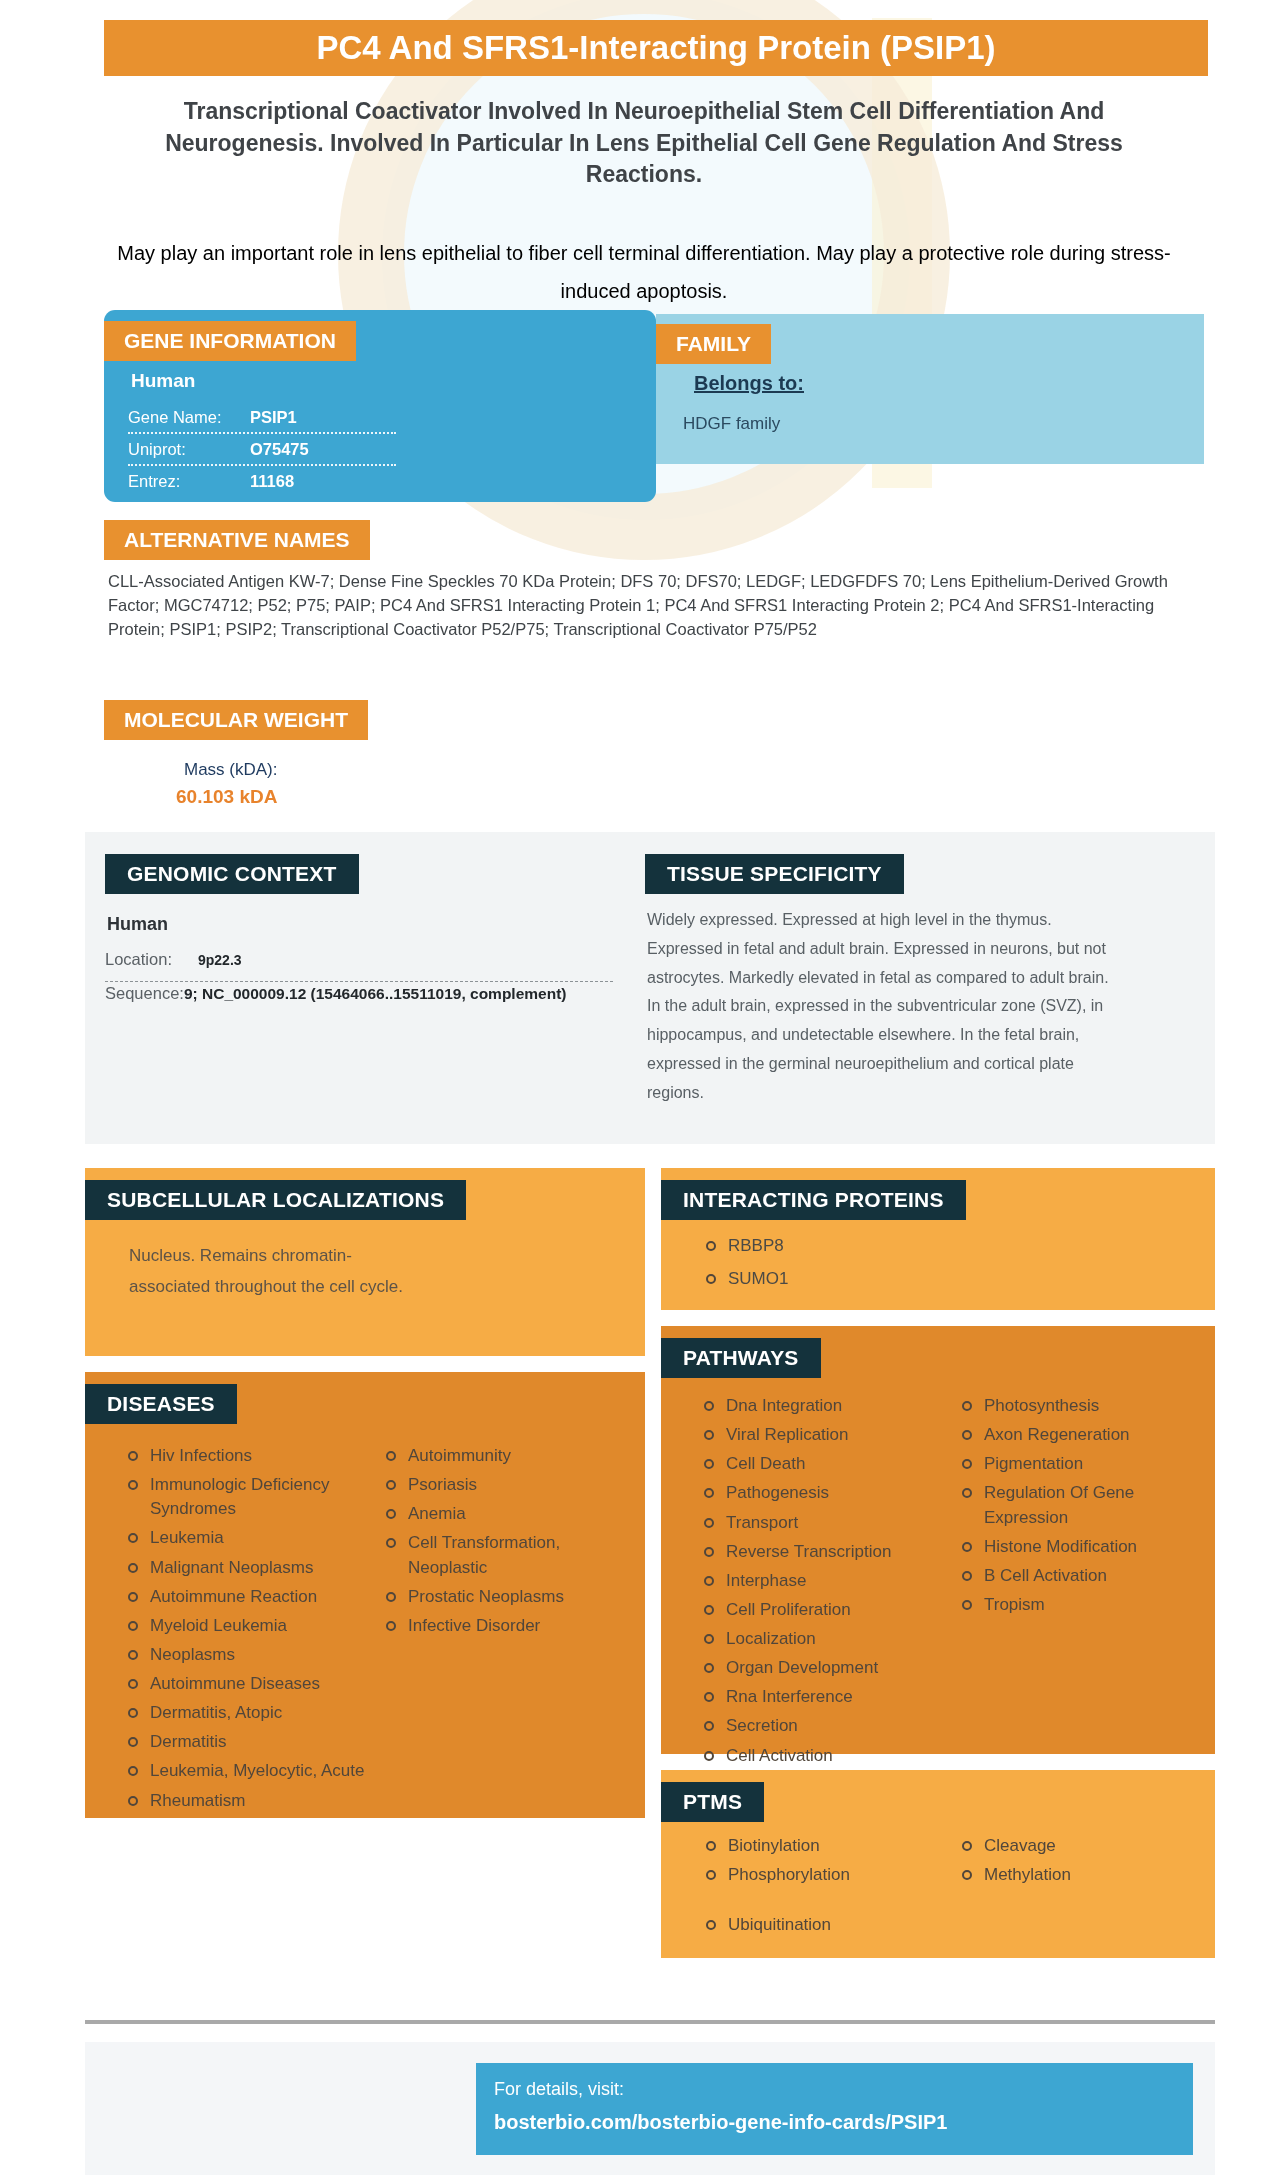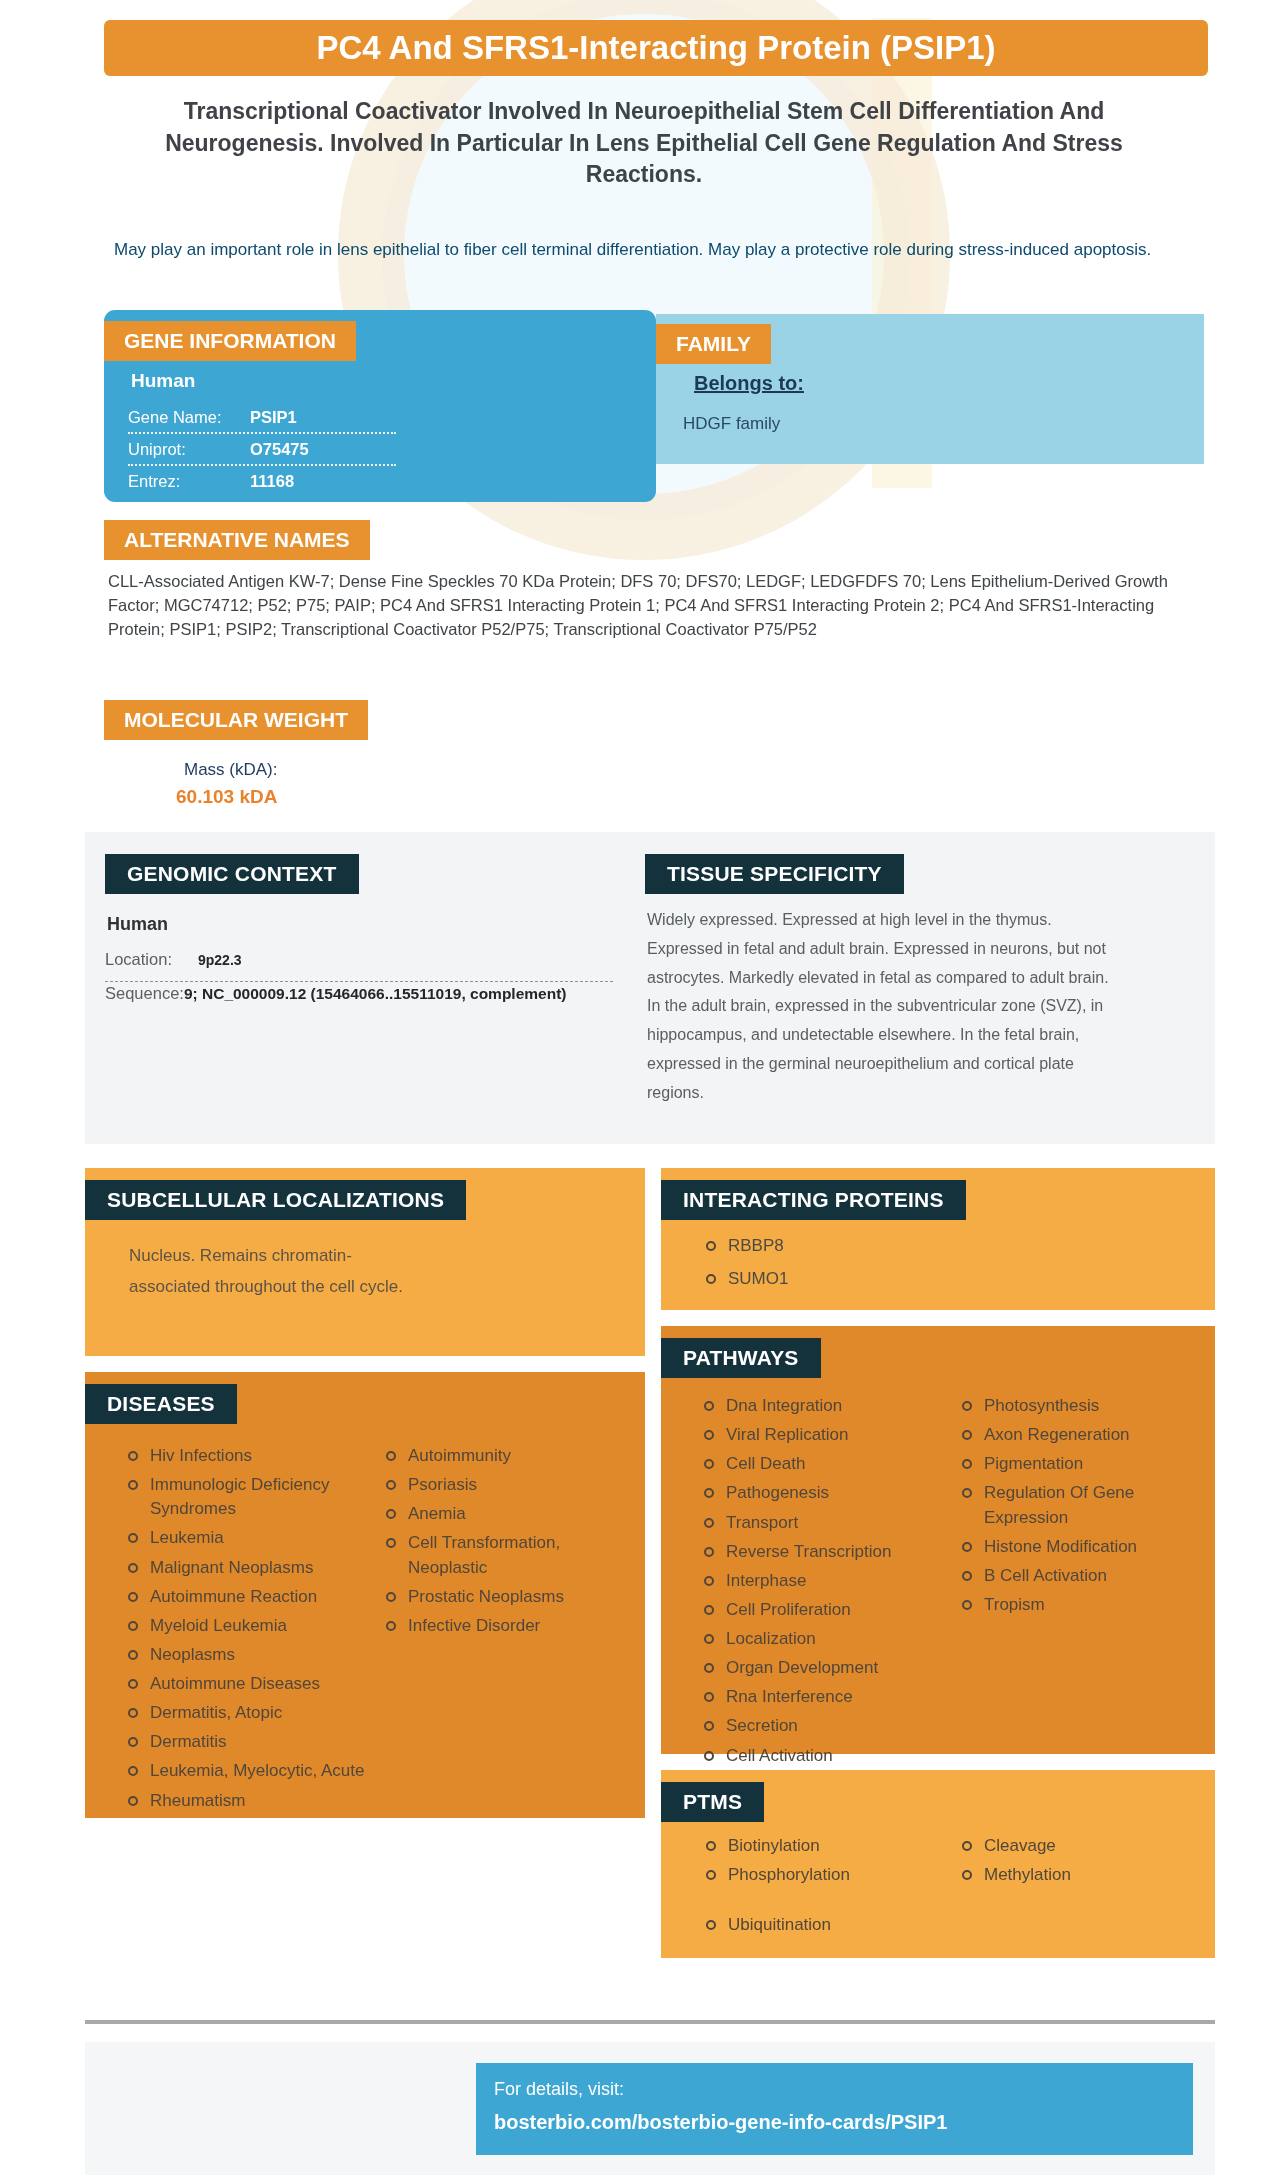--- a/index.html
+++ b/index.html
@@ -15,26 +15,26 @@
   .wm-fill{left:382px;top:-8px;width:528px;height:528px;border-radius:50%;background:rgba(216,238,248,.30);}
   .wm-ring{left:338px;top:-52px;width:612px;height:612px;border-radius:50%;border:66px solid rgba(246,236,216,.78);box-sizing:border-box;}
   .wm-bar{left:872px;top:18px;width:60px;height:470px;background:rgba(250,240,205,.55);}
   .content{position:relative;z-index:1;}
 
   .abs{position:absolute;}
   .tab{display:inline-block;font-weight:bold;color:#fff;white-space:nowrap;}
   .orange-tab{background:var(--orange);font-size:21px;padding:8px 20px;}
   .dark-tab{background:var(--dark);font-size:21px;padding:8px 22px;letter-spacing:.2px;}
 
-  .banner{left:104px;top:20px;width:1104px;height:56px;background:var(--orange);border-radius:6px;}
+  .banner{left:104px;top:20px;width:1104px;height:56px;background:var(--orange);}
   .banner h1{margin:0;line-height:56px;text-align:center;color:#fff;font-size:33px;font-weight:bold;}
 
   .subtitle{left:139px;top:96px;width:1010px;text-align:center;font-size:23px;font-weight:bold;
             color:#3F4347;line-height:1.38;}
-  .description{left:114px;top:234px;width:1060px;font-size:17px;color:#0c4a6e;line-height:1.9;}
+  .description{left:114px;top:234px;width:1060px;text-align:center;font-size:20px;color:#000000;line-height:1.9;}
 
   .gene-box{left:104px;top:310px;width:552px;height:192px;background:var(--blue);border-radius:11px;}
   .gene-box .tab{position:absolute;left:0;top:11px;}
   .gene-species{position:absolute;left:27px;top:60px;color:#fff;font-size:19px;font-weight:bold;}
   .gi-rows{position:absolute;left:24px;top:92px;width:268px;}
   .gi-row{display:flex;padding:6px 0 5px 0;color:#fff;font-size:16.5px;}
   .gi-row.dotted{border-bottom:2px dotted rgba(255,255,255,.9);}
   .gi-label{width:122px;}
   .gi-value{font-weight:bold;}
 

